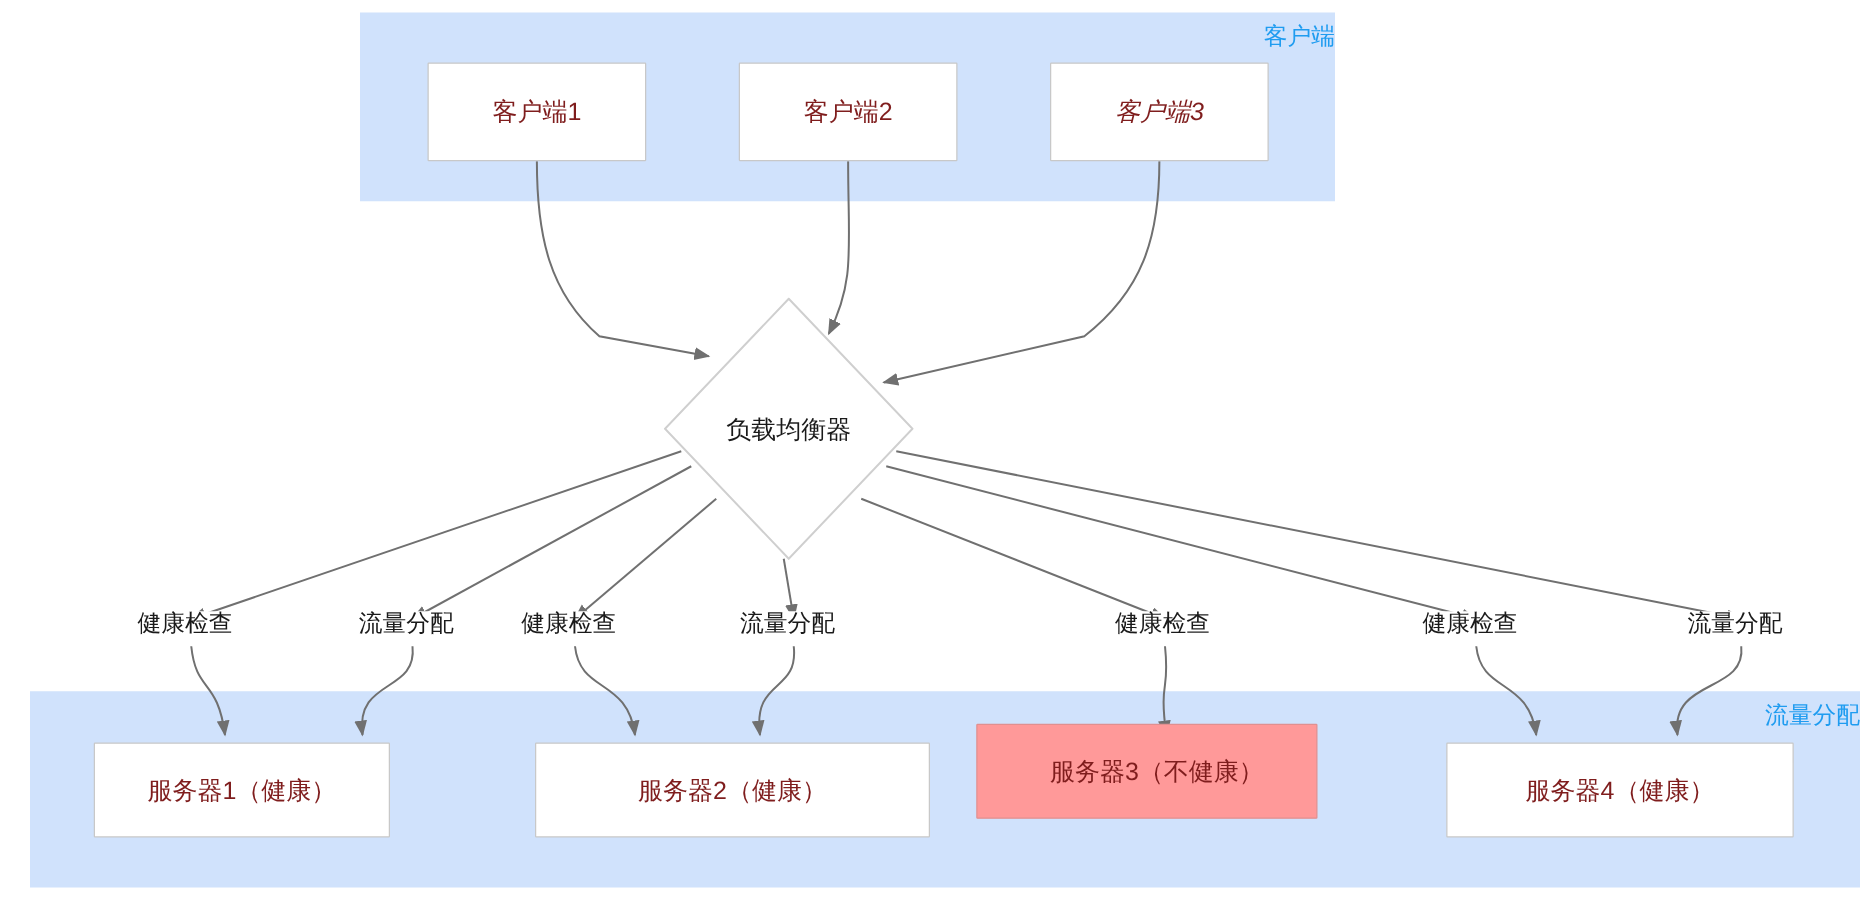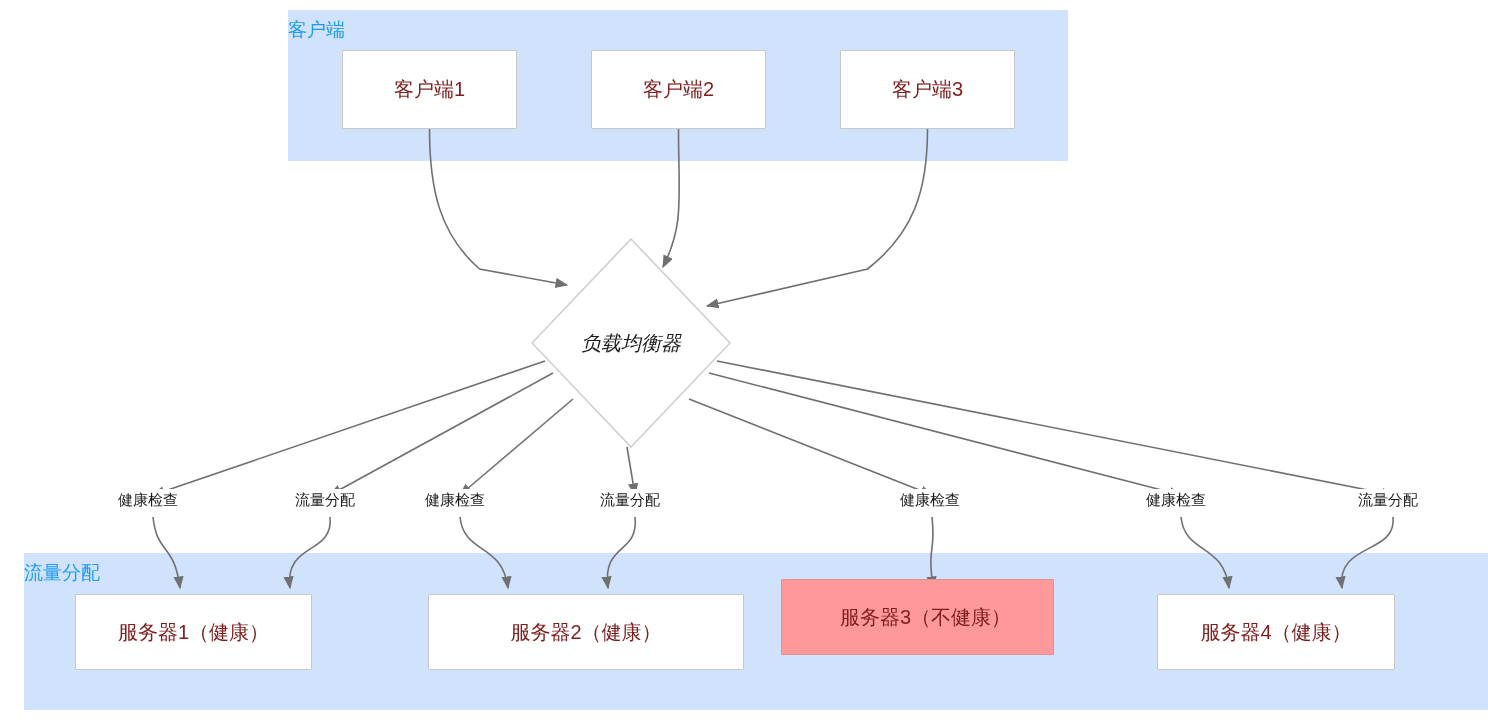--- a/index.html
+++ b/index.html
@@ -25,21 +25,21 @@
     pointer-events: none;
   }
   .subgraph {
     position: absolute;
     background: #d0e2fc;
     box-sizing: border-box;
   }
   .subgraph-title {
     position: absolute;
     width: 100%;
-    text-align: left;
+    text-align: right;
     top: 8px;
     color: #1f9cf0;
     font-size: 19px;
     line-height: 24px;
     white-space: nowrap;
   }
   .node {
     position: absolute;
     box-sizing: border-box;
     background: #ffffff;
@@ -73,21 +73,21 @@
     display: flex;
     align-items: center;
     justify-content: center;
     color: #1a1a1a;
     font-size: 20px;
     white-space: nowrap;
   }
   .edge-label {
     position: absolute;
     color: #1a1a1a;
-    font-size: 15px;
+    font-size: 19px;
     line-height: 22px;
     white-space: nowrap;
     background: #ffffff;
     transform: translateX(-50%);
     padding: 0 2px;
   }
 </style>
 </head>
 <body>
 
@@ -127,41 +127,41 @@
         <path d="M1393,517 C1397,555 1336,542 1342,588" marker-end="url(#arrowhead)"></path>
       </g>
   </svg>
 
   <div class="node" id="n-client1" style="left: 342px; top: 50px; width: 175px; height: 79px;">
     <span>客户端1</span>
   </div>
   <div class="node" id="n-client2" style="left: 591px; top: 50px; width: 175px; height: 79px;">
     <span>客户端2</span>
   </div>
-  <div class="node" id="n-client3" style="left: 840px; top: 50px; width: 175px; height: 79px;">
+  <div class="node" id="n-client3" style="left: 840px; top: 50px; width: 175px; height: 79px; font-style: italic;">
     <span>客户端3</span>
   </div>
 
-  <div class="diamond-wrap" id="n-balancer" style="left: 531px; top: 238px; width: 200px; height: 210px; font-style: italic;">
+  <div class="diamond-wrap" id="n-balancer" style="left: 531px; top: 238px; width: 200px; height: 210px;">
     <svg class="diamond-shape" viewBox="0 0 200 210" preserveAspectRatio="none">
       <polygon points="100,1 199,105 100,209 1,105" fill="#ffffff" stroke="#cfcfcf" stroke-width="1.6"></polygon>
     </svg>
     <div class="diamond-label">负载均衡器</div>
   </div>
 
   <div class="node" id="n-server1" style="left: 75px; top: 594px; width: 237px; height: 76px;">
     <span>服务器1（健康）</span>
   </div>
   <div class="node" id="n-server2" style="left: 428px; top: 594px; width: 316px; height: 76px;">
     <span>服务器2（健康）</span>
   </div>
   <div class="node unhealthy" id="n-server3" style="left: 781px; top: 579px; width: 273px; height: 76px; padding-left: 16px;">
     <span>服务器3（不健康）</span>
   </div>
-  <div class="node" id="n-server4" style="left: 1157px; top: 594px; width: 238px; height: 76px;">
+  <div class="node" id="n-server4" style="left: 1157px; top: 594px; width: 278px; height: 76px;">
     <span>服务器4（健康）</span>
   </div>
 
   <div class="edge-label" id="el0" style="left: 148px; top: 489px;">健康检查</div>
   <div class="edge-label" id="el1" style="left: 325px; top: 489px;">流量分配</div>
   <div class="edge-label" id="el2" style="left: 455px; top: 489px;">健康检查</div>
   <div class="edge-label" id="el3" style="left: 630px; top: 489px;">流量分配</div>
   <div class="edge-label" id="el4" style="left: 930px; top: 489px;">健康检查</div>
   <div class="edge-label" id="el5" style="left: 1176px; top: 489px;">健康检查</div>
   <div class="edge-label" id="el6" style="left: 1388px; top: 489px;">流量分配</div>

